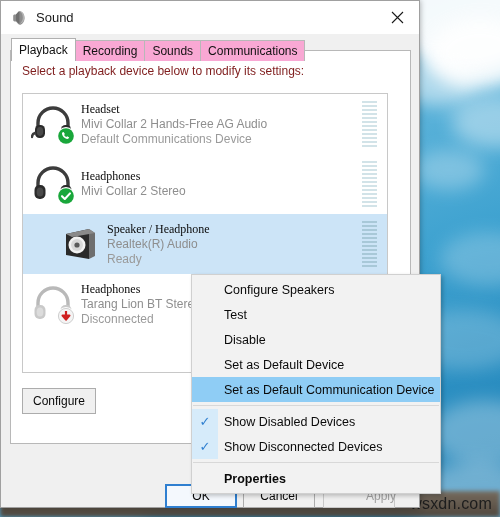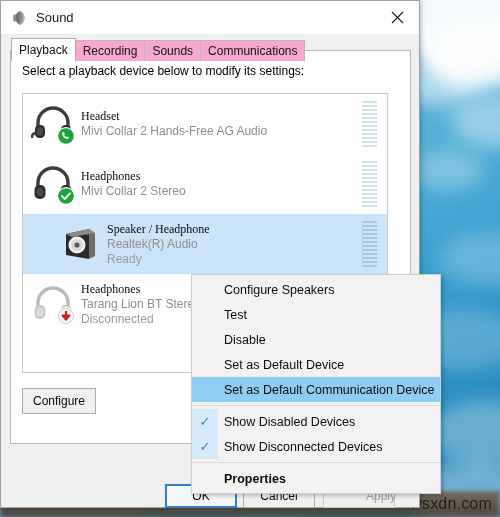--- a/index.html
+++ b/index.html
@@ -122,21 +122,21 @@
     position: absolute;
     left: 9px; top: 49px;
     width: 401px; height: 394px;
     background: #ffffff;
     border: 1px solid #b8b8b8;
     box-sizing: border-box;
   }
 
   .hint {
     font-size: 12px;
-    color: #000000;
+    color: #7f1d1d;
     margin: 13px 0 0 11px;
   }
 
   
   .devlist {
     position: absolute;
     left: 11px; top: 42px;
     width: 366px; height: 280px;
     background: #ffffff;
     border: 1px solid #c8c8c8;
@@ -317,20 +317,21 @@
     <ellipse cx="35" cy="29.5" rx="3.2" ry="4.4" fill="#4a4a4a"></ellipse>
     <path d="M4 31 q-3 1 -3 4" stroke="#3c3c3c" stroke-width="2.4" fill="none" stroke-linecap="round"></path>
   </svg><svg viewBox="0 0 20 20" width="20" height="20" style="position:absolute;right:-1px;bottom:0;">
     <circle cx="10" cy="10" r="9" fill="#ffffff"></circle>
     <circle cx="10" cy="10" r="7.8" fill="#19a73b"></circle>
     <path d="M6.6 6.3c-.5.4-.8 1-.6 1.7.5 2.4 2.6 4.5 5 5 .7.1 1.3-.2 1.7-.7l.5-.7-2-1.3-.9.8c-.9-.5-1.7-1.3-2.2-2.2l.8-.9-1.3-2z" fill="#ffffff"></path>
   </svg></div>
             <div class="devtext">
               <div class="devname">Headset</div>
               <div class="devsub">Mivi Collar 2 Hands-Free AG Audio</div>
+              <div class="devsub dim">Default Communications Device</div>
             </div>
             <div class="vu">
               <i></i>
               <i></i>
               <i></i>
               <i></i>
               <i></i>
               <i></i>
               <i></i>
               <i></i>

